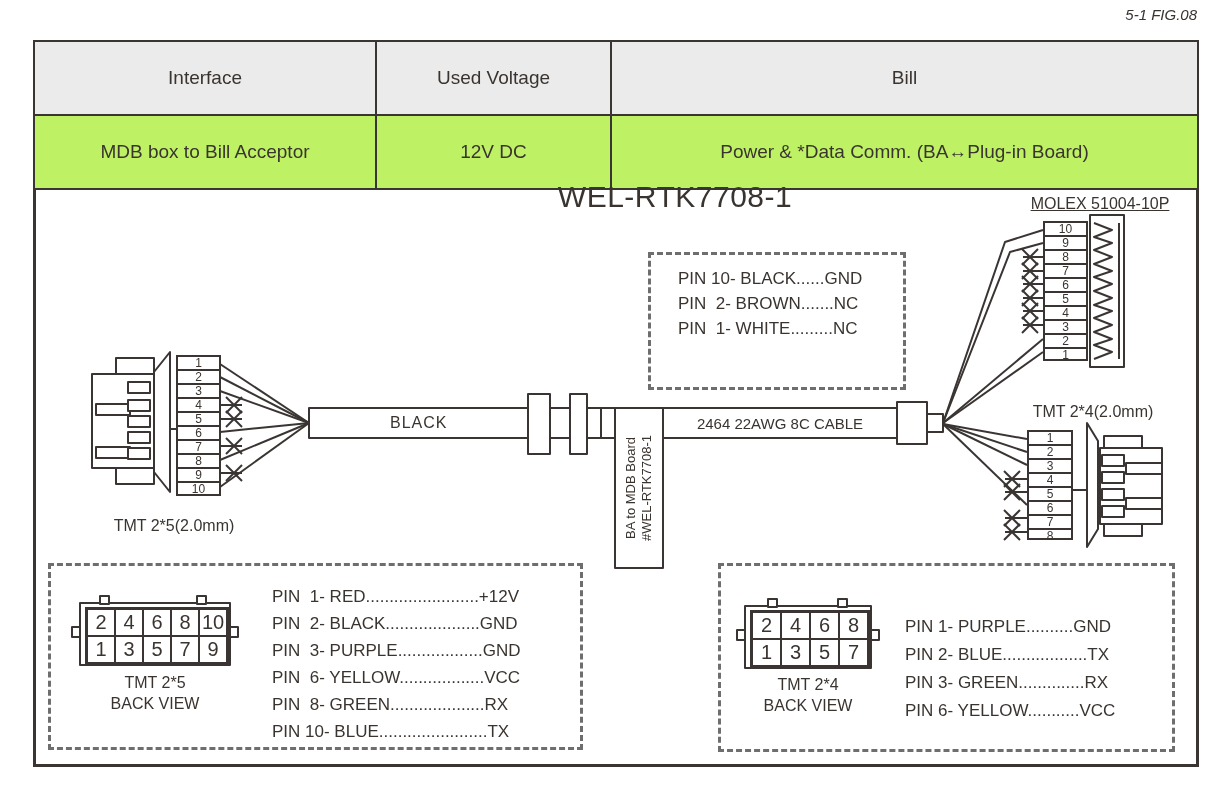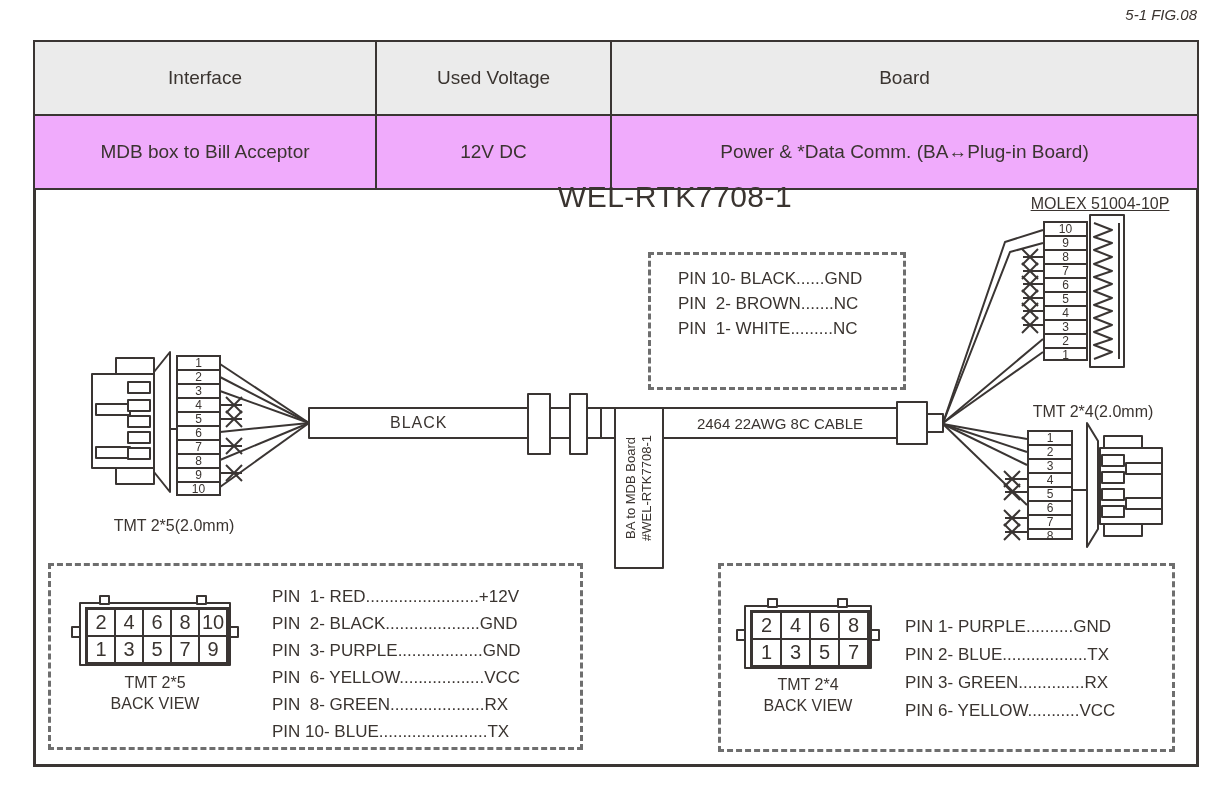--- a/index.html
+++ b/index.html
@@ -10,21 +10,21 @@
   .lbl{position:absolute;white-space:nowrap;}
   
   .figlabel{left:1000px;top:6px;width:197px;text-align:right;font-style:italic;font-size:15px;}
   
   .mainbox{left:33px;top:40px;width:1160px;height:721px;border:3px solid var(--line);}
   
   .ttable{position:absolute;left:33px;top:40px;width:1166px;border-collapse:collapse;table-layout:fixed;}
   .ttable th,.ttable td{border:2px solid var(--line);font-size:19px;font-weight:normal;
         text-align:center;padding:13px;color:var(--txt);}
   .ttable th{height:46px;background:var(--hdrbg);}
-  .ttable td{height:46px;background:#f0abfc;}
+  .ttable td{height:46px;background:#bef264;}
   
   .title{left:475px;top:180px;width:400px;text-align:center;font-size:30px;letter-spacing:.5px;}
   .conlabel{font-size:16px;text-align:center;width:200px;}
   
   .ladder{position:absolute;display:flex;flex-direction:column;border:2px solid var(--line);
         box-sizing:border-box;background:#fff;}
   .ladder span{flex:1;display:flex;align-items:center;justify-content:center;
         font-size:12px;line-height:1;border-bottom:2px solid var(--line);}
   .ladder span:last-child{border-bottom:none;}
   
@@ -195,21 +195,21 @@
 <table class="ttable">
   <colgroup>
         <col style="width:342px">
         <col style="width:235px">
         <col>
       </colgroup>
   <tbody>
         <tr>
     <th>Interface</th>
     <th>Used Voltage</th>
-    <th>Board</th>
+    <th>Bill</th>
   </tr>
   <tr>
     <td>MDB box to Bill Acceptor</td>
     <td>12V DC</td>
     <td>Power &amp; *Data Comm. (BA↔Plug-in Board)</td>
   </tr>
 </tbody>
     </table>
 
 <div class="lbl title">WEL-RTK7708-1</div>

